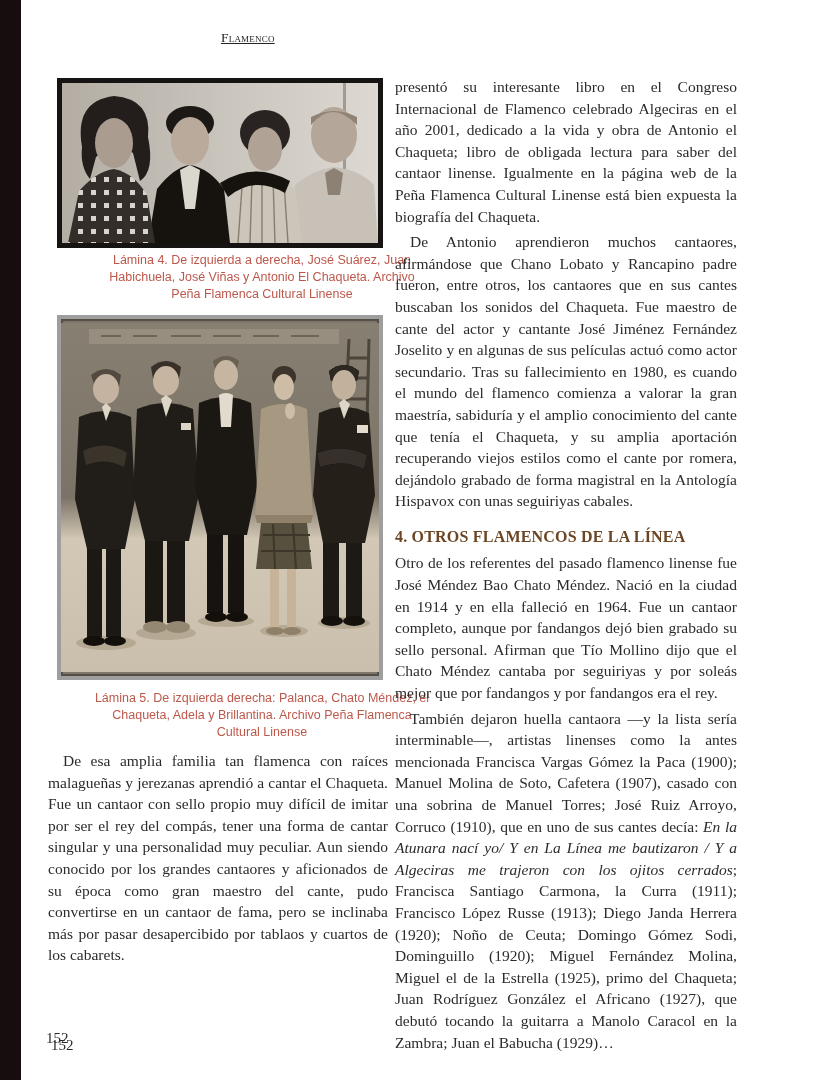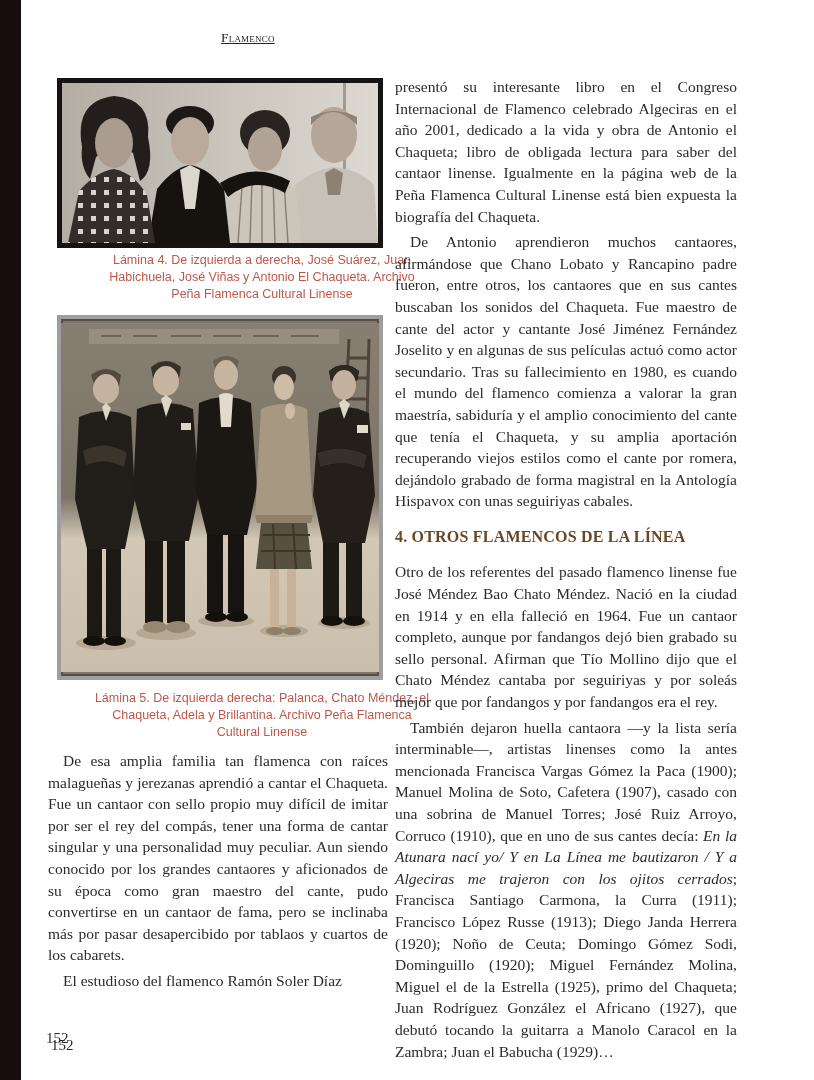--- a/index.html
+++ b/index.html
@@ -39,21 +39,21 @@
   .caption1{top:252px;}
   .caption2{top:690px;}
   
   .col{position:absolute;font-size:15.5px;line-height:21.6px;text-align:justify;}
   .col-left{left:48px;top:750px;width:340px;}
   .col-right{left:395px;top:76px;width:342px;}
   .para{margin:0 0 0 0;}
   .para + .para{margin-top:4px;}
   .indent{text-indent:15px;}
   .section-heading{
-    margin:14px 0 14px 0;font-weight:bold;font-size:16px;color:#6b4524;
+    margin:14px 0 5px 0;font-weight:bold;font-size:16px;color:#6b4524;
     letter-spacing:.2px;text-align:left;
   }
   .italic{font-style:italic;}
   
   .page-number{position:absolute;left:46px;top:1030px;font-size:15px;color:#2d2b29;}
   .page-number-ghost{position:absolute;left:51px;top:1037px;font-size:15px;color:#2d2b29;}
 </style>
 </head>
 <body>
 
@@ -222,21 +222,20 @@
       <ellipse cx="271" cy="298" rx="11" ry="5" fill="#14110d"></ellipse>
       <ellipse cx="293" cy="298" rx="11" ry="5" fill="#14110d"></ellipse>
     </g>
   </svg>
 </figure>
 
 <figcaption class="caption caption2">Lámina 5. De izquierda derecha: Palanca, Chato Méndez, el Chaqueta, Adela y Brillantina. Archivo Peña Flamenca Cultural Linense</figcaption>
 
 <div class="col col-left">
   <p class="para indent">De esa amplia familia tan flamenca con raíces malagueñas y jerezanas aprendió a cantar el Chaqueta. Fue un cantaor con sello propio muy difícil de imitar por ser el rey del compás, tener una forma de cantar singular y una personalidad muy peculiar. Aun siendo conocido por los grandes cantaores y aficionados de su época como gran maestro del cante, pudo convertirse en un cantaor de fama, pero se inclinaba más por pasar desapercibido por tablaos y cuartos de los cabarets.</p>
-  <p class="para indent">El estudioso del flamenco Ramón Soler Díaz</p>
 </div>
 
 <div class="col col-right">
   <p class="para">presentó su interesante libro en el Congreso Internacional de Flamenco celebrado Algeciras en el año 2001, dedicado a la vida y obra de Antonio el Chaqueta; libro de obligada lectura para saber del cantaor linense. Igualmente en la página web de la Peña Flamenca Cultural Linense está bien expuesta la biografía del Chaqueta.</p>
   <p class="para indent">De Antonio aprendieron muchos cantaores, afirmándose que Chano Lobato y Rancapino padre fueron, entre otros, los cantaores que en sus cantes buscaban los sonidos del Chaqueta. Fue maestro de cante del actor y cantante José Jiménez Fernández Joselito y en algunas de sus películas actuó como actor secundario. Tras su fallecimiento en 1980, es cuando el mundo del flamenco comienza a valorar la gran maestría, sabiduría y el amplio conocimiento del cante que tenía el Chaqueta, y su amplia aportación recuperando viejos estilos como el cante por romera, dejándolo grabado de forma magistral en la Antología Hispavox con unas seguiriyas cabales.</p>
   <h2 class="section-heading">4. OTROS FLAMENCOS DE LA LÍNEA</h2>
   <p class="para">Otro de los referentes del pasado flamenco linense fue José Méndez Bao Chato Méndez. Nació en la ciudad en 1914 y en ella falleció en 1964. Fue un cantaor completo, aunque por fandangos dejó bien grabado su sello personal. Afirman que Tío Mollino dijo que el Chato Méndez cantaba por seguiriyas y por soleás mejor que por fandangos y por fandangos era el rey.</p>
   <p class="para indent"><span>También dejaron huella cantaora —y la lista sería interminable—, artistas linenses como la antes mencionada Francisca Vargas Gómez la Paca (1900); Manuel Molina de Soto, Cafetera (1907), casado con una sobrina de Manuel Torres; José Ruiz Arroyo, Corruco (1910), que en uno de sus cantes decía: </span><span class="italic">En la Atunara nací yo/ Y en La Línea me bautizaron / Y a Algeciras me trajeron con los ojitos cerrados</span><span>; Francisca Santiago Carmona, la Curra (1911); Francisco López Russe (1913); Diego Janda Herrera (1920); Noño de Ceuta; Domingo Gómez Sodi, Dominguillo (1920); Miguel Fernández Molina, Miguel el de la Estrella (1925), primo del Chaqueta; Juan Rodríguez González el Africano (1927), que debutó tocando la guitarra a Manolo Caracol en la Zambra; Juan el Babucha (1929)…</span></p>
 </div>
 

